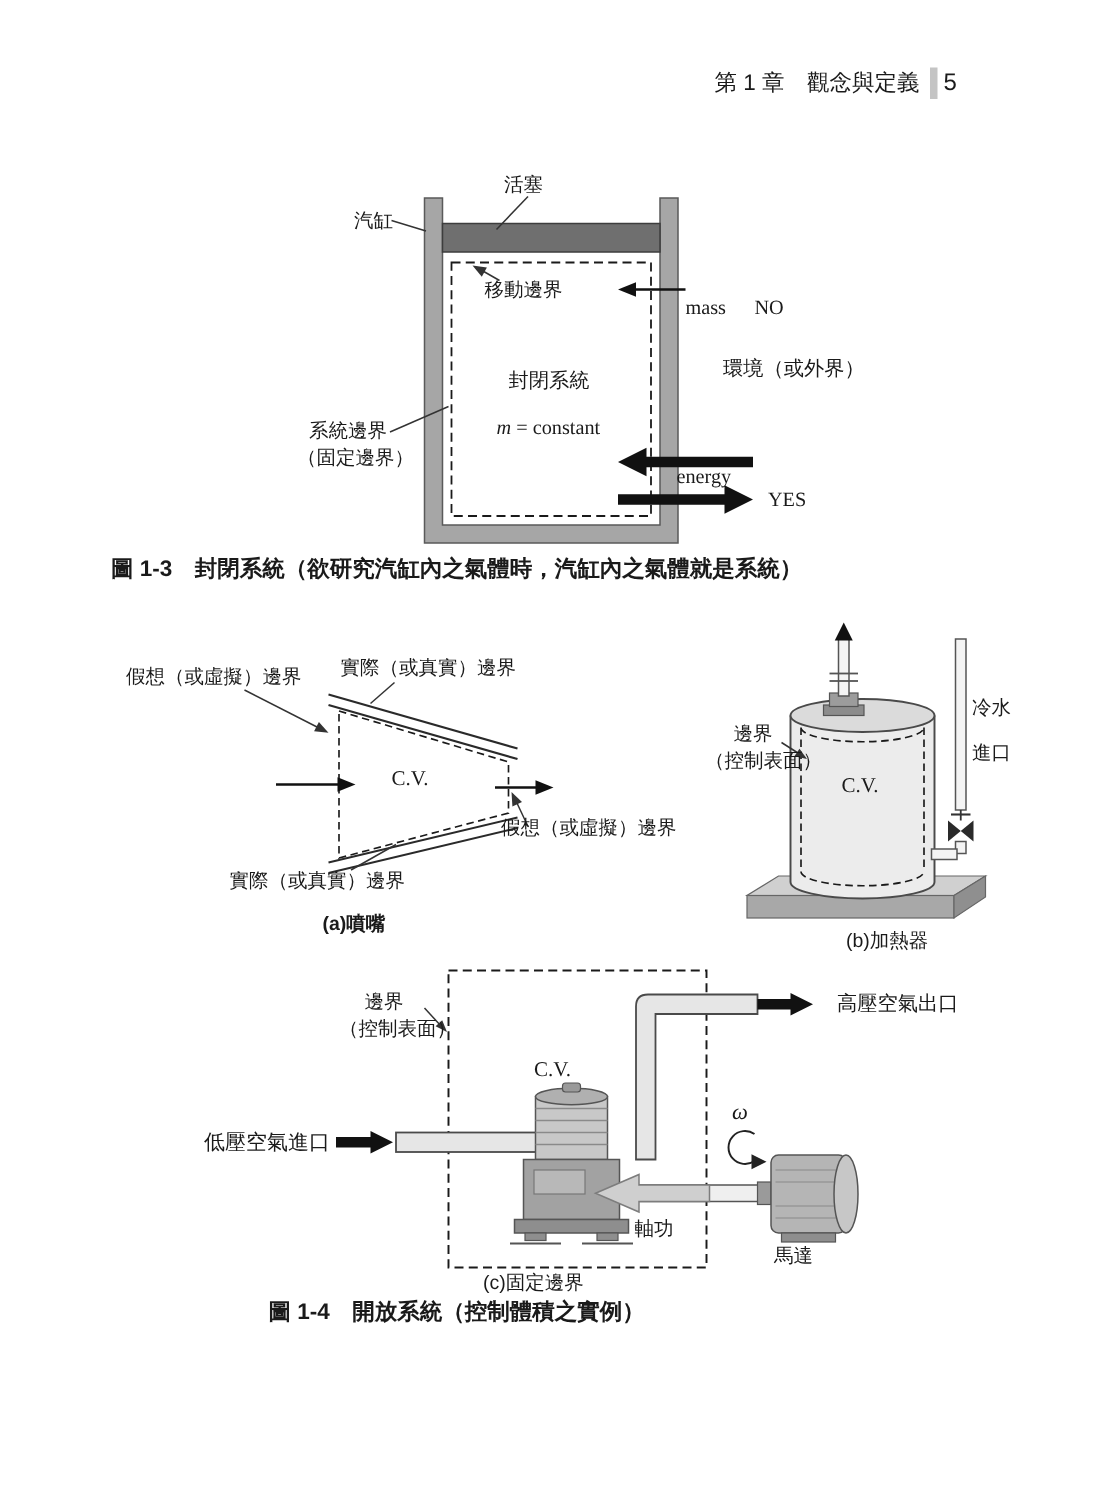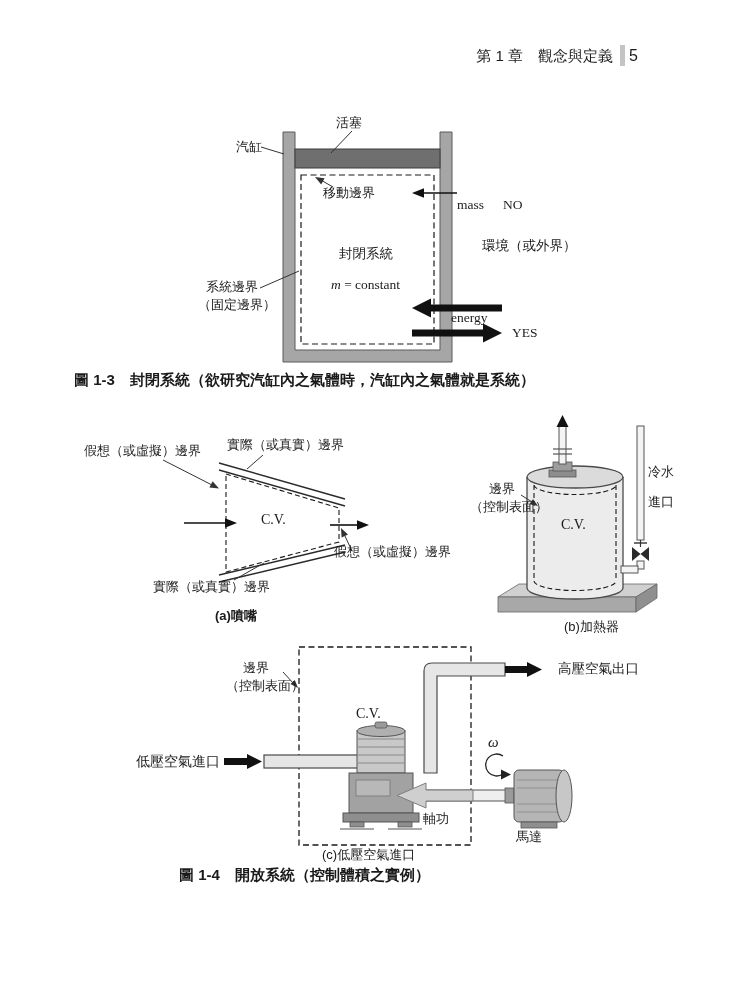--- a/index.html
+++ b/index.html
@@ -188,17 +188,17 @@
   <div class="lbl" style="left:564px; top:608px;margin-top:11px;">(b)加熱器</div>
 
   <div class="lbl" style="left:243px; top:660px;">邊界</div>
   <div class="lbl" style="left:226px; top:678px;">（控制表面）</div>
   <div class="lbl ser" style="left:356px; top:705px; font-size:14px;">C.V.</div>
   <div class="lbl" style="left:546px; top:661px; font-size:13.5px;margin-left:12px;">高壓空氣出口</div>
   <div class="lbl" style="left:116px; top:753px; font-size:14px;margin-left:20px;">低壓空氣進口</div>
   <div class="lbl ser it" style="left:488px; top:733px; font-size:15px;">ω</div>
   <div class="lbl" style="left:423px; top:811px;">軸功</div>
   <div class="lbl" style="left:516px; top:829px;">馬達</div>
-  <div class="lbl" style="left:322px; top:847px;">(c)低壓空氣進口</div>
+  <div class="lbl" style="left:322px; top:847px;">(c)固定邊界</div>
 
   <div class="lbl cap center" style="top:866px;">圖 1-4　開放系統（控制體積之實例）</div>
 
 </div>
 
 </body></html>

